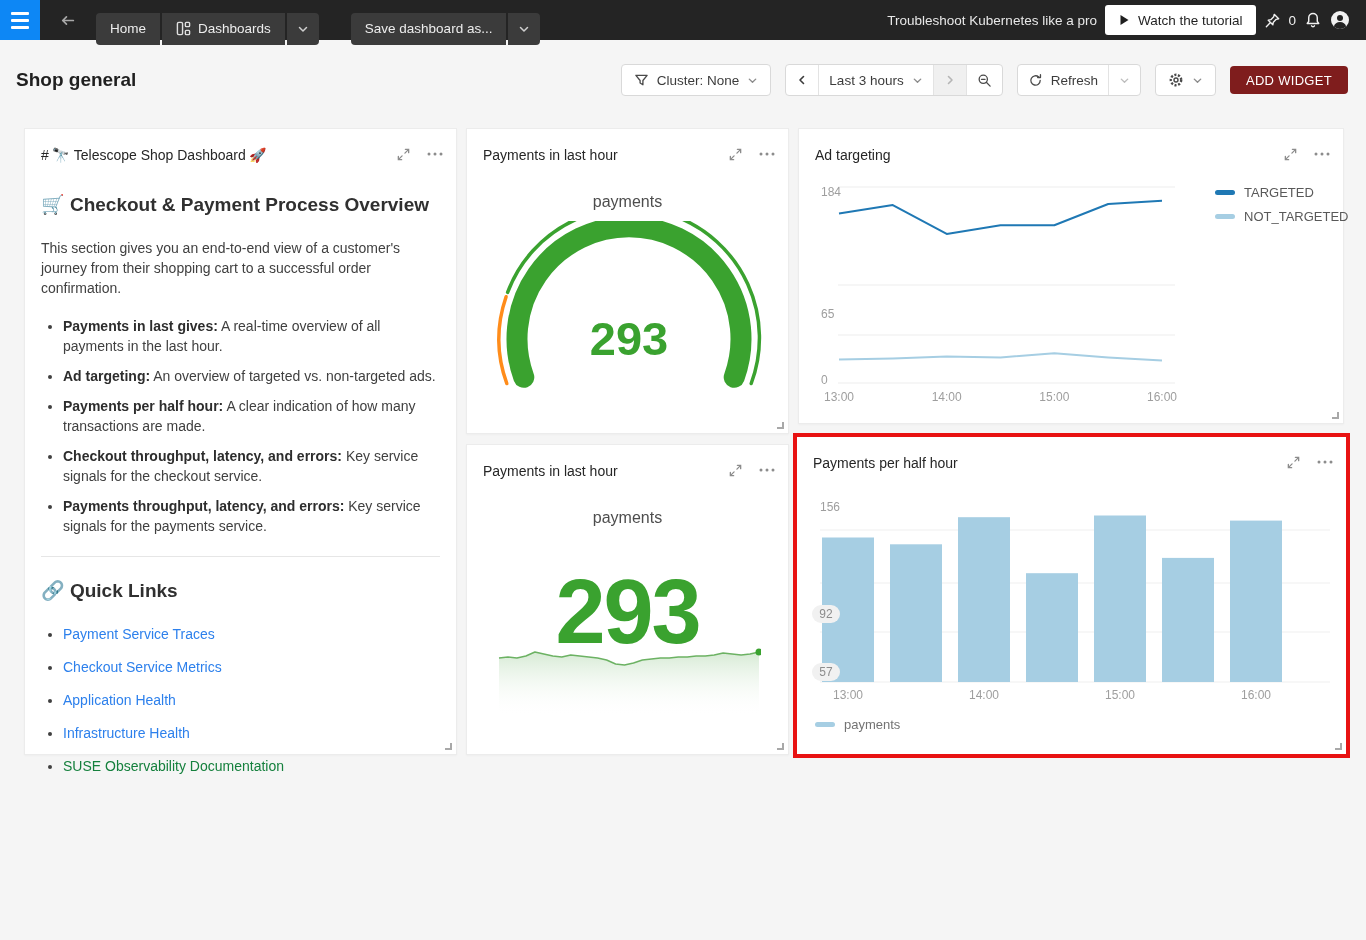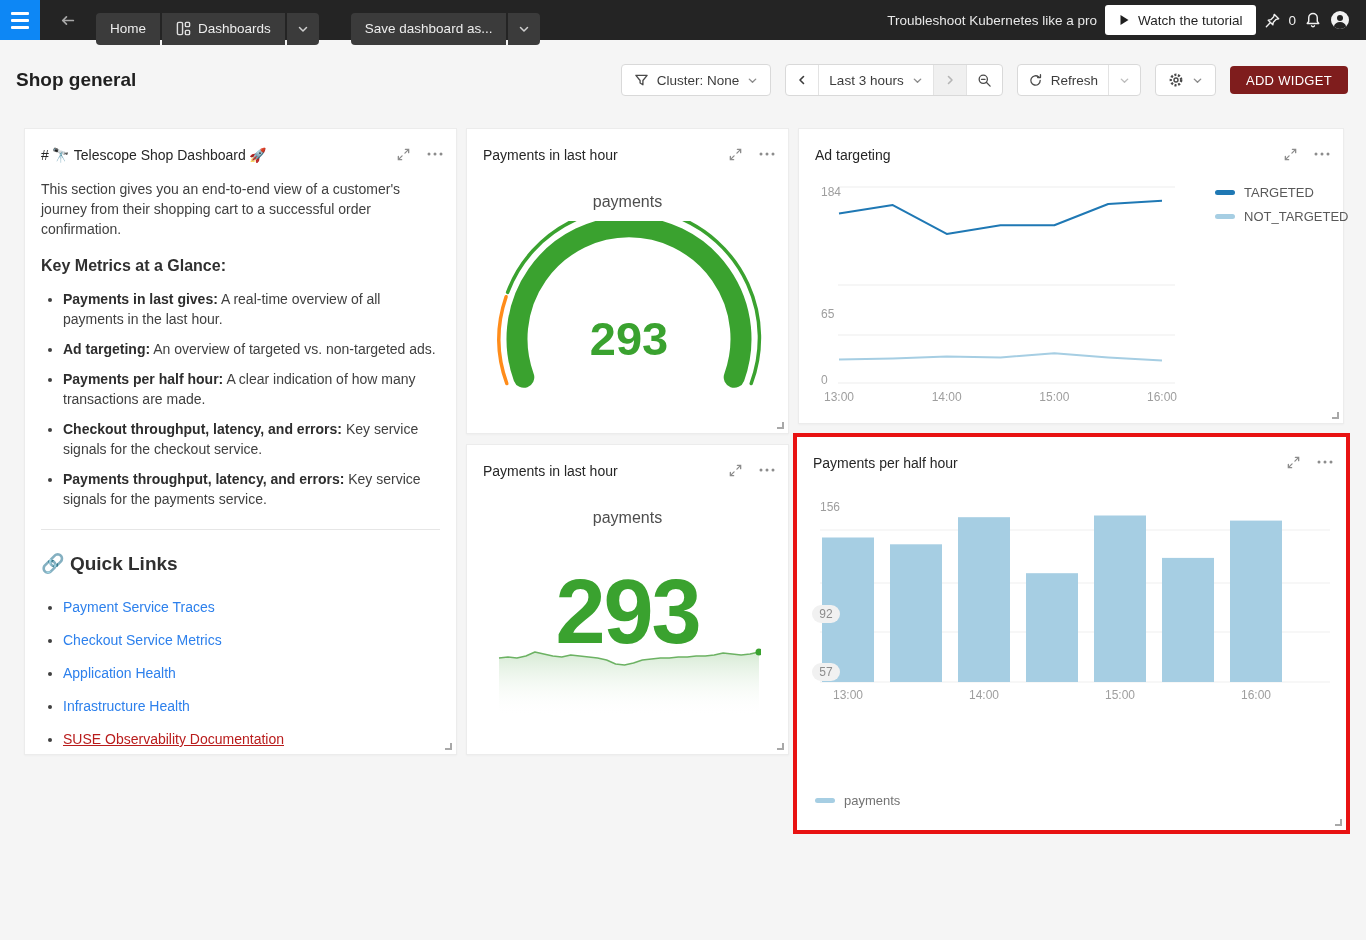--- a/index.html
+++ b/index.html
@@ -37,35 +37,35 @@
   .whead { position:absolute; top:0; left:0; right:0; height:44px; }
   .wtitle { position:absolute; left:16px; top:18px; font-size:14px; font-weight:500; color:#262626; white-space:nowrap; }
   .wicons { position:absolute; right:12px; top:16px; display:flex; gap:14px; align-items:center; }
   .wicon { width:18px; height:18px; display:flex; align-items:center; justify-content:center; cursor:pointer; }
   .resize { position:absolute; right:4px; bottom:4px; width:7px; height:7px; border-right:2px solid #a8a8a8; border-bottom:2px solid #a8a8a8; cursor:nwse-resize; }
 
   #w-markdown { left:24px; top:128px; width:433px; height:627px; }
   #w-gauge    { left:466px; top:128px; width:323px; height:306px; }
   #w-adtarget { left:798px; top:128px; width:546px; height:296px; }
   #w-stat     { left:466px; top:444px; width:323px; height:311px; }
-  #w-bars     { left:793px; top:433px; width:557px; height:401px; border:4px solid #e81212; box-shadow:none; }
+  #w-bars     { left:793px; top:433px; width:557px; height:325px; border:4px solid #e81212; box-shadow:none; }
 
   
   .md-body { position:absolute; top:50px; left:16px; right:16px; bottom:14px; }
   .md-h2 { font-size:19px; font-weight:bold; color:#303030; margin:14px 0 22px 0; }
   .md-p  { font-size:14px; color:#404040; line-height:20px; margin-bottom:18px; }
   .md-h3 { font-size:16px; font-weight:bold; color:#303030; margin-bottom:14px; }
   ul.mdlist { list-style:disc; margin-left:22px; }
   ul.mdlist li { font-size:14px; color:#404040; line-height:20px; margin-bottom:10px; }
   ul.mdlist li b { color:#2d2d2d; }
   .md-hr { border:none; border-top:1px solid #e6e6e6; margin:20px 0 0 0; }
   .md-h2.links { margin-top:22px; }
   ul.linklist li { margin-bottom:13px; }
   a.blue-link { color:#2d80ec; text-decoration:none; cursor:pointer; }
-  a.doc-link { color:#b91c1c; text-decoration:underline; cursor:pointer; }
+  a.doc-link { color:#15803d; cursor:pointer; }
 
   .metric-label { position:absolute; left:0; right:0; top:64px; text-align:center; font-size:16px; color:#4d4d4d; }
   .big-number { position:absolute; left:0; right:0; top:116px; text-align:center; font-size:90px; font-weight:bold; color:#3aa22f; letter-spacing:-2px; }
   .chart-svg { position:absolute; left:0; top:0; pointer-events:none; }
 
   .legend-col { position:absolute; left:416px; top:56px; display:flex; flex-direction:column; gap:9px; }
   .legend-item { display:flex; align-items:center; gap:9px; font-size:13px; color:#595959; }
   .legend-swatch { width:20px; height:5px; border-radius:2.5px; display:inline-block; }
   .bar-legend { position:absolute; left:18px; bottom:22px; }
 </style>
@@ -225,22 +225,22 @@
       <div class="wicon">
         <svg width="16" height="4" viewBox="0 0 16 4">
             <circle cx="2" cy="2" r="1.5" fill="#8c8c8c"></circle>
             <circle cx="8" cy="2" r="1.5" fill="#8c8c8c"></circle>
             <circle cx="14" cy="2" r="1.5" fill="#8c8c8c"></circle>
           </svg>
       </div>
     </div>
   </div>
   <div class="md-body">
+    <div class="md-h2">🛒 Checkout &amp; Payment Process Overview</div>
     <div class="md-p">This section gives you an end-to-end view of a customer's journey from their shopping cart to a successful order confirmation.</div>
-    <div class="md-h3">Key Metrics at a Glance:</div>
     <ul class="mdlist">
         <li><b>Payments in last gives:</b> A real-time overview of all payments in the last hour.</li>
         <li><b>Ad targeting:</b> An overview of targeted vs. non-targeted ads.</li>
         <li><b>Payments per half hour:</b> A clear indication of how many transactions are made.</li>
         <li><b>Checkout throughput, latency, and errors:</b> Key service signals for the checkout service.</li>
         <li><b>Payments throughput, latency, and errors:</b> Key service signals for the payments service.</li>
       </ul>
     <hr class="md-hr">
     <div class="md-h2 links">🔗 Quick Links</div>
     <ul class="mdlist linklist">

